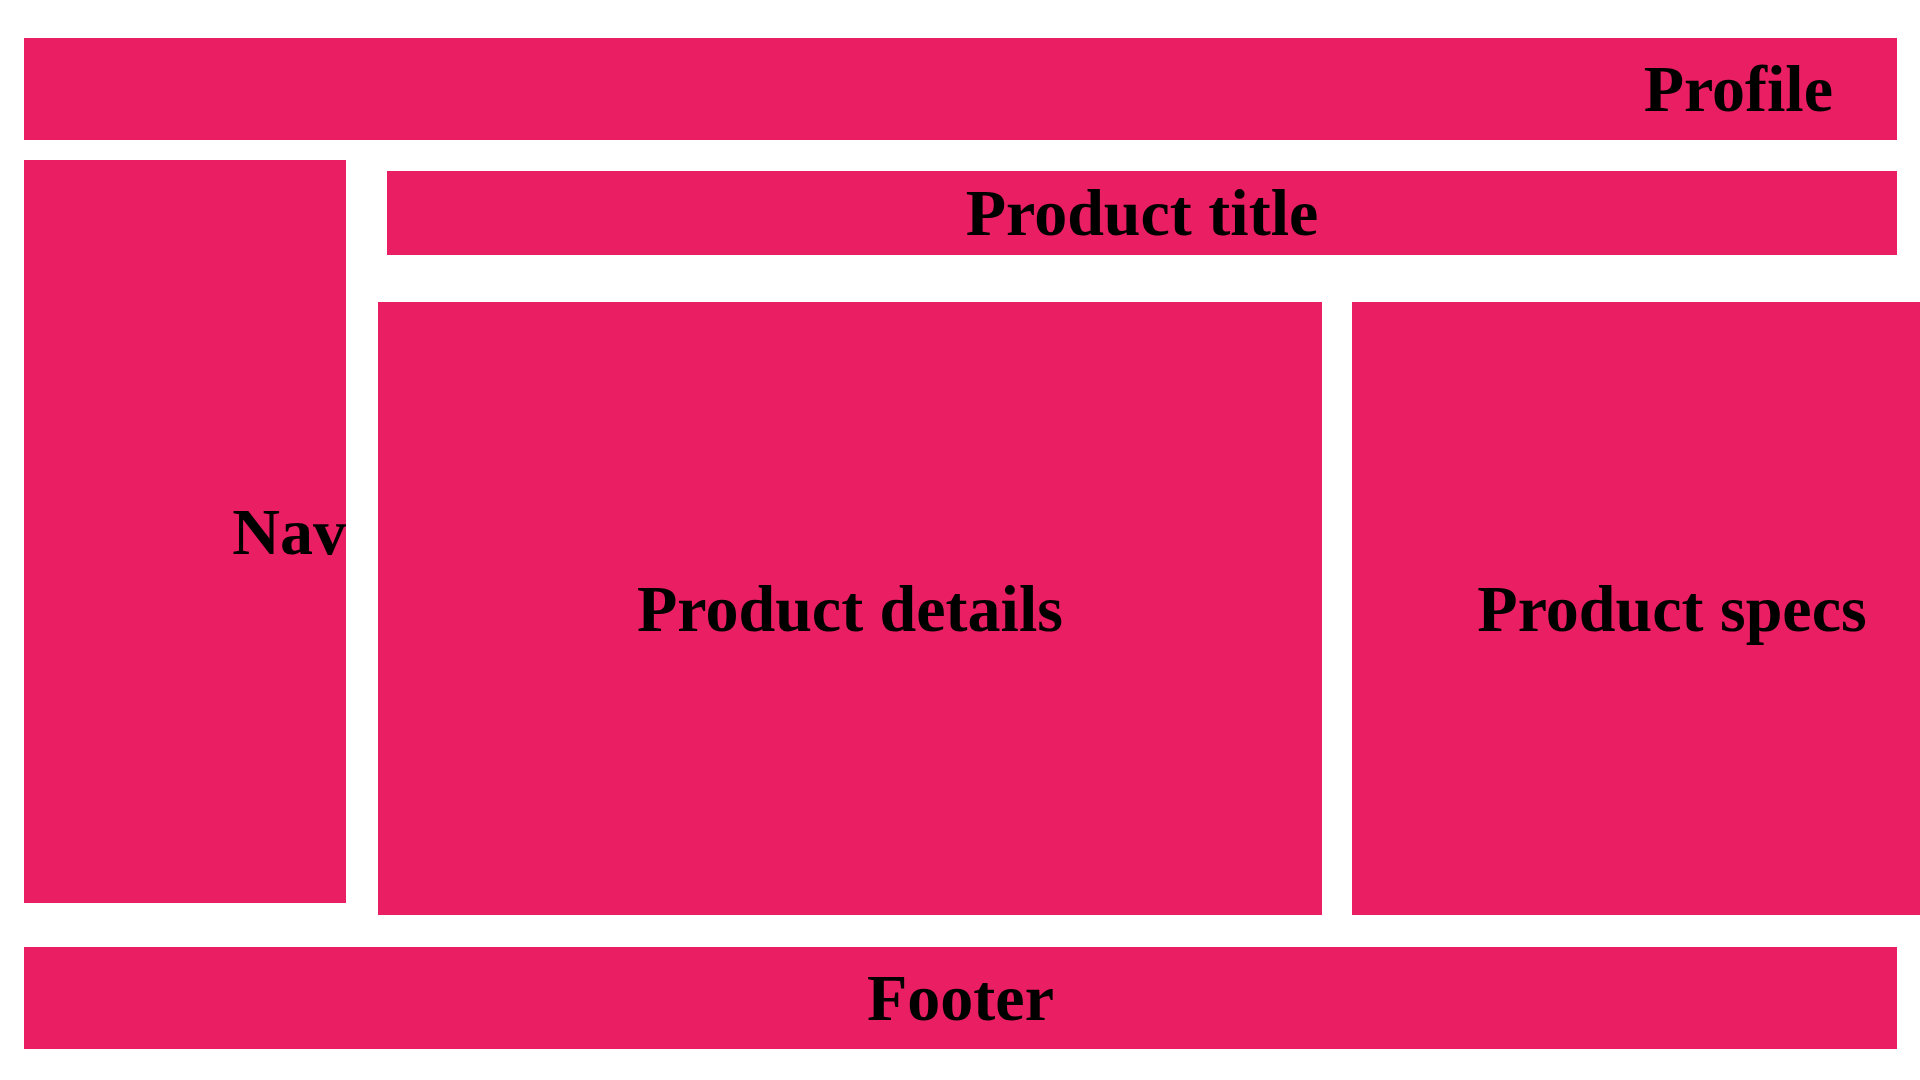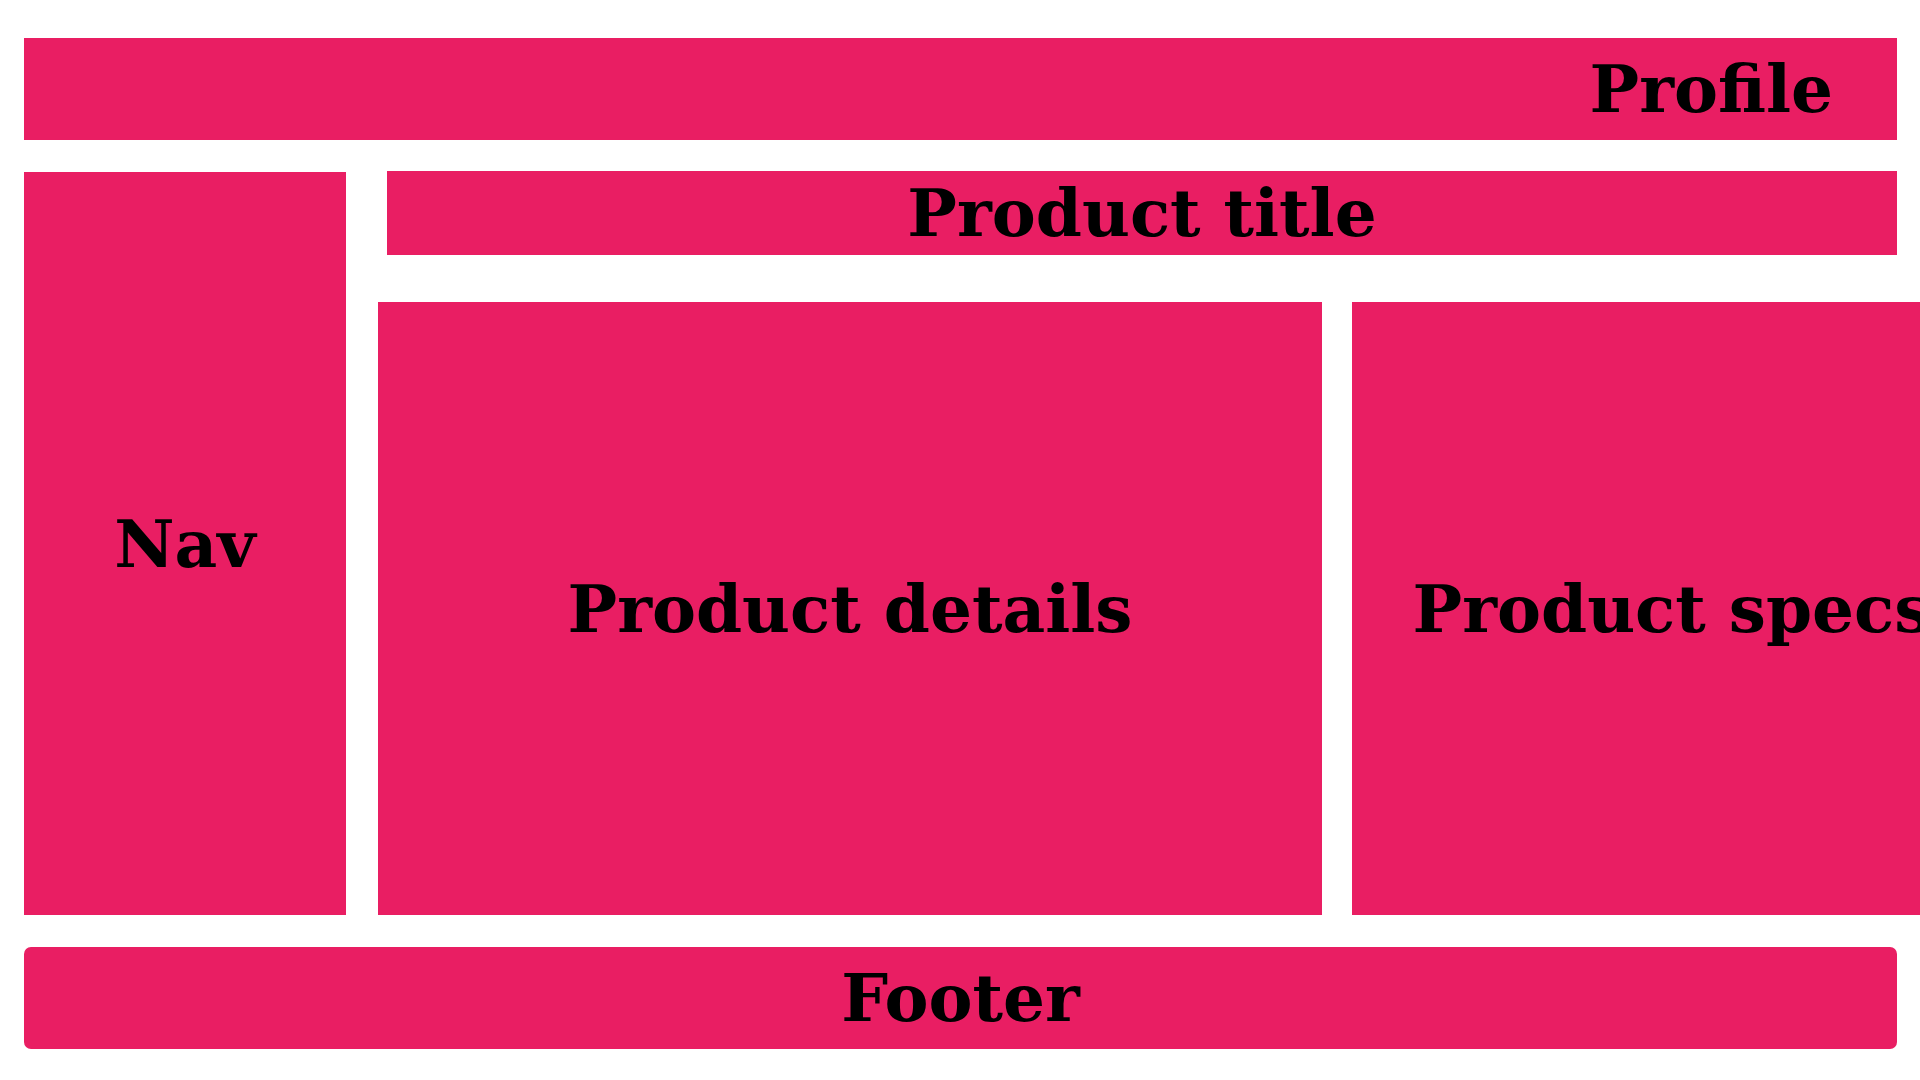--- a/index.html
+++ b/index.html
@@ -15,41 +15,42 @@
   }
   .block {
     position: absolute;
     background: var(--block, #e91e63);
     display: flex;
     align-items: center;
     justify-content: center;
     font-size: 66px;
     font-weight: 700;
     line-height: 1;
+    font-family: Liberation Serif, serif;
   }
   .block span { white-space: nowrap; }
   .header-bar {
     left: 24px; top: 38px; width: 1873px; height: 102px;
     justify-content: flex-end;
     padding-right: 64px;
   }
   .nav-col {
-    left: 24px; top: 172px; width: 322px; height: 743px;
+    left: 24px; top: 160px; width: 322px; height: 743px; justify-content: flex-end;
   }
   .title-bar {
     left: 387px; top: 171px; width: 1510px; height: 84px;
   }
   .details-panel {
     left: 378px; top: 302px; width: 944px; height: 613px;
   }
   .specs-panel {
     left: 1352px; top: 302px; width: 640px; height: 613px;
   }
   .footer-bar {
-    left: 24px; top: 947px; width: 1873px; height: 102px; border-radius: 7px;
+    left: 24px; top: 947px; width: 1873px; height: 102px;
   }
 </style>
 </head>
 <body>
 
 <div class="page">
 
   <div class="block header-bar">
     <span>Profile</span>
   </div>

